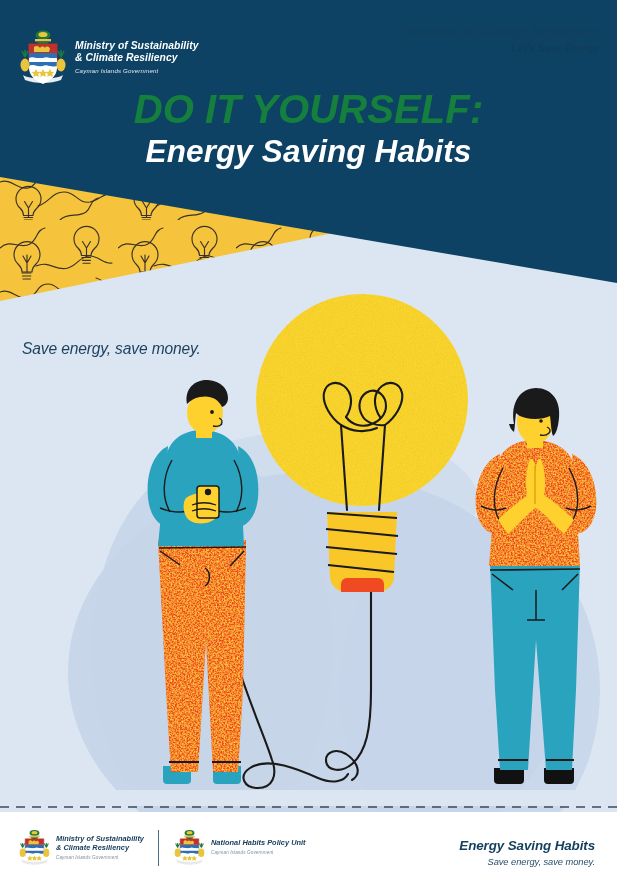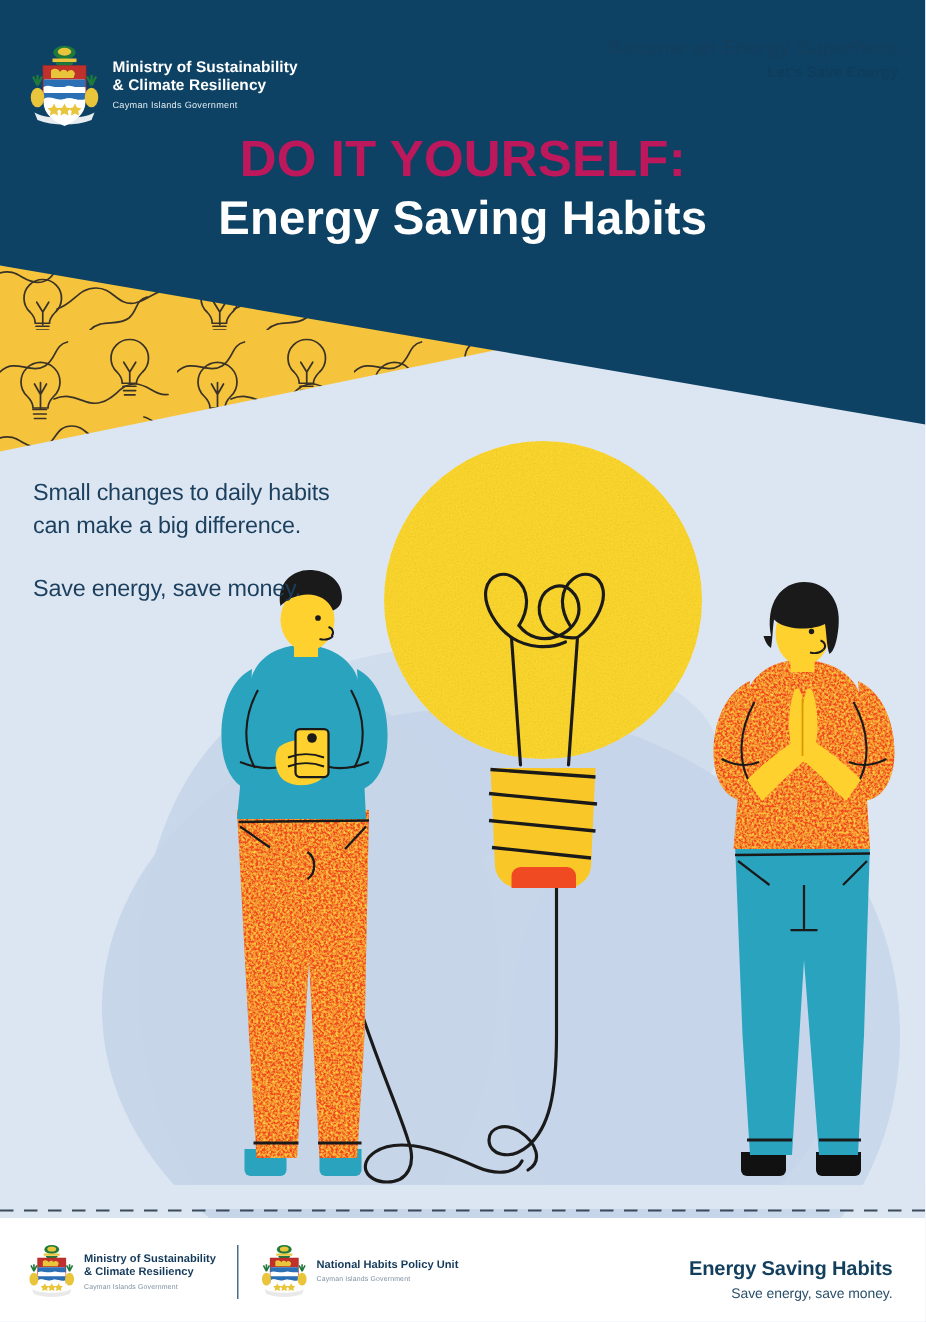--- a/index.html
+++ b/index.html
@@ -7,20 +7,21 @@
   body{
     font-family:"Liberation Sans","DejaVu Sans",sans-serif;
     -webkit-font-smoothing:antialiased;
   }
   #poster{
     position:relative;
     width:617px;
     height:881px;
     overflow:hidden;
     background:#ffffff;
+    font-style:italic;
   }
 
   
   .layer{position:absolute;left:0;top:0;width:617px;height:881px;}
   .layer svg{display:block;width:617px;height:881px;}
 
   
   .header-zone{
     position:absolute;left:0;top:0;width:617px;height:290px;
     z-index:5;pointer-events:none;
@@ -44,21 +45,21 @@
     pointer-events:auto;
   }
   .ghost-1{font-size:13.4px;font-weight:700;color:#133f5e;letter-spacing:.1px;line-height:1.25;}
   .ghost-2{font-size:10px;font-weight:600;color:#0f3d5c;letter-spacing:.1px;line-height:1.3;margin-top:1px;}
 
   .title-wrap{
     position:absolute;left:0;top:88px;width:617px;text-align:center;
     pointer-events:auto;
   }
   .title-1{
-    color:#be185d;font-size:34px;font-weight:700;letter-spacing:.1px;line-height:1.06;
+    color:#15803d;font-size:40px;font-weight:700;letter-spacing:.1px;line-height:1.06;
   }
   .title-2{
     color:#ffffff;font-size:31.5px;font-weight:700;letter-spacing:.1px;line-height:1.2;
     margin-top:3px;
   }
 
   
   .body-copy{
     position:absolute;left:22px;top:318px;width:215px;z-index:6;
     color:#123f5e;
@@ -342,21 +343,20 @@
       <div class="ghost-2">Let's Save Energy</div>
     </div>
 
     <div class="title-wrap">
       <div class="title-1">DO IT YOURSELF:</div>
       <div class="title-2">Energy Saving Habits</div>
     </div>
   </div>
 
   <div class="body-copy">
-    <div class="body-p">Small changes to daily habits can make a big difference.</div>
     <div class="body-p second">Save energy, save money.</div>
   </div>
 
   <div class="divider">
     <svg width="617" height="2" viewBox="0 0 617 2" xmlns="http://www.w3.org/2000/svg">
       <line x1="0" y1="1" x2="617" y2="1" stroke="#3a4a5a" stroke-width="1.3" stroke-dasharray="9 7"></line>
     </svg>
   </div>
 
   <div class="footer">

